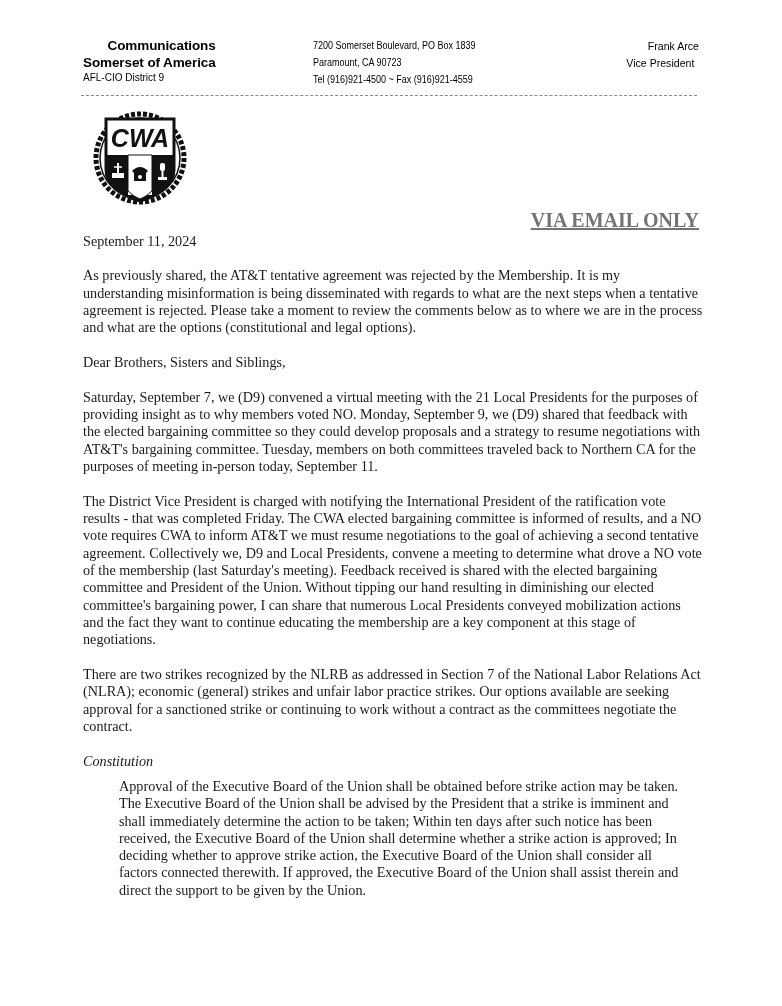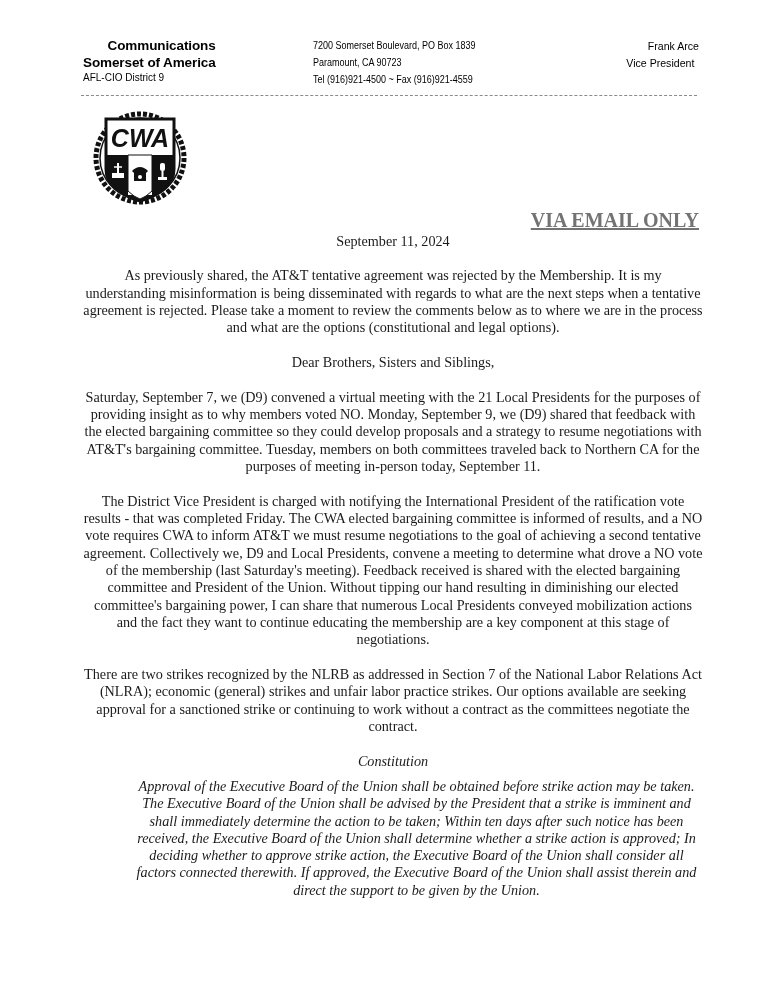--- a/index.html
+++ b/index.html
@@ -16,25 +16,25 @@
   .lh-officer { position: absolute; right: 83px; top: 39px; font-family: "Liberation Sans", sans-serif; font-size: 11.5px; color: #000; text-align: right; transform: scaleX(0.92); transform-origin: right top; }
   .lh-officer div { height: 17px; line-height: 14px; }
   .lh-officer .title { padding-right: 5px; }
 
   .lh-rule { position: absolute; left: 81px; top: 95px; width: 616px; height: 0; border-top: 1px dashed #8a8a8a; }
 
   .logo { position: absolute; left: 92px; top: 111px; width: 96px; height: 94px; }
 
   .via { position: absolute; right: 83px; top: 201px; font-family: "Liberation Serif", serif; font-weight: bold; font-size: 20px; text-decoration: underline; color: #737373; margin-top: 8px; }
 
-  .body { position: absolute; left: 83px; top: 233px; width: 620px; font-family: "Liberation Serif", serif; font-size: 14.2px; line-height: 17.3px; color: #1a1a1a; text-align: center; }
+  .body { position: absolute; left: 83px; top: 233px; width: 620px; font-family: "Liberation Serif", serif; font-size: 14.2px; line-height: 17.3px; color: #1a1a1a; }
   .body p { margin: 0 0 17.5px 0; }
   .body .date { margin-bottom: 17px; }
   .body .heading { font-style: italic; margin-bottom: 8px; }
-  .body .quote { font-style: italic; margin-left: 46px; width: 575px; }
+  .body .quote { margin-left: 36px; width: 575px; }
 </style>
 </head>
 <body>
 
 <div class="page">
 
   <div class="lh-org">
     <div class="name">Communications</div>
     <div class="name">Somerset of America</div>
     <div class="sub">AFL-CIO District 9</div>

